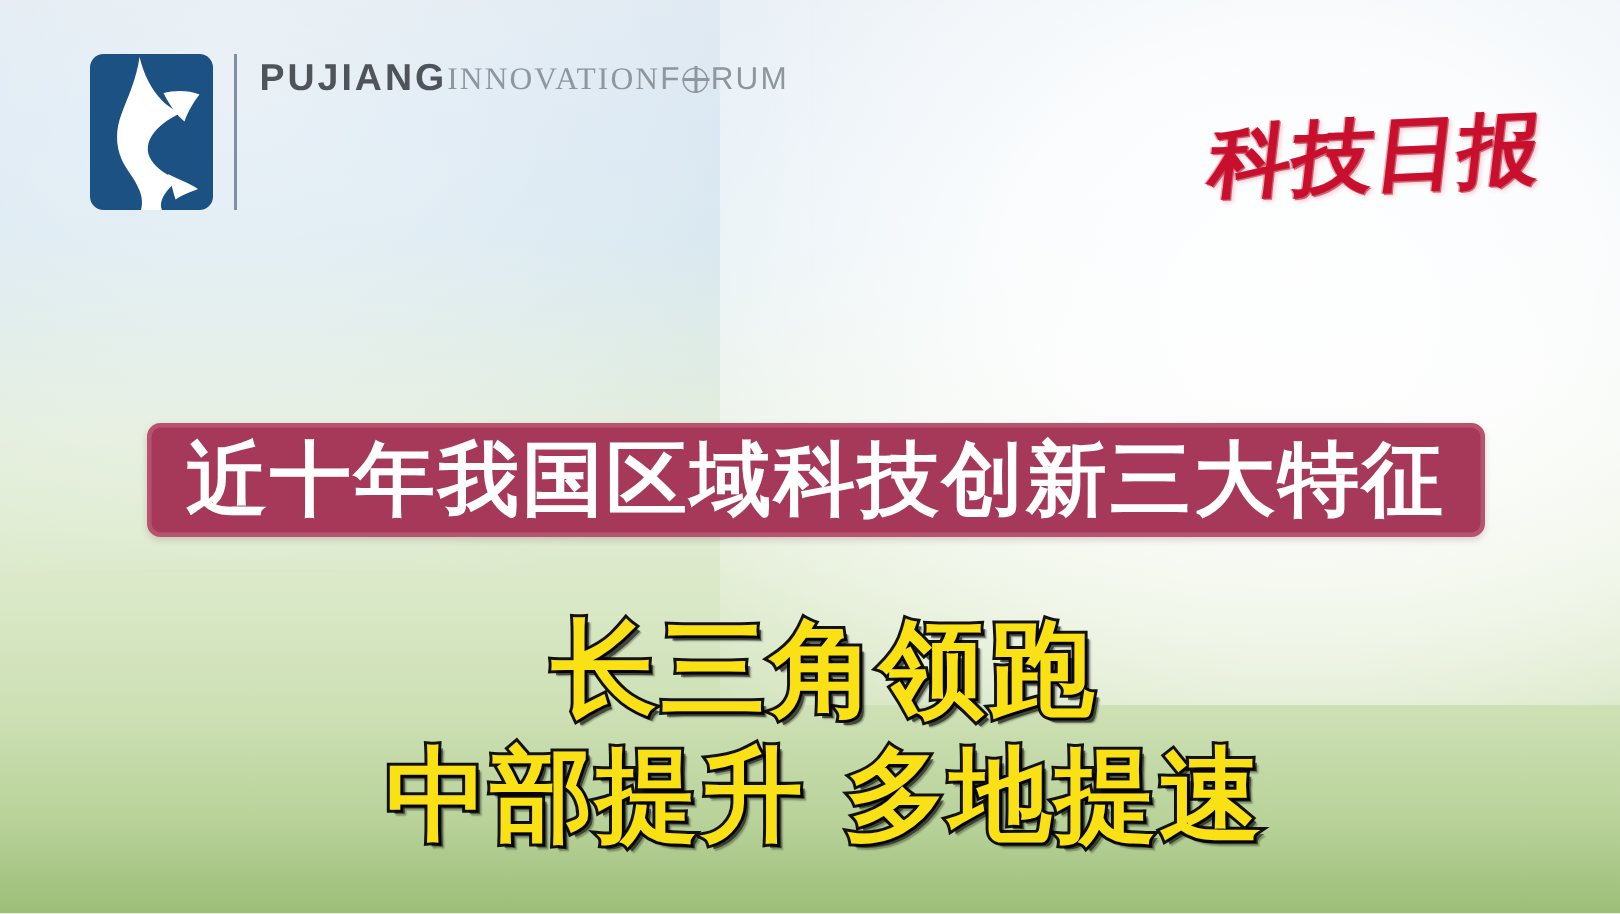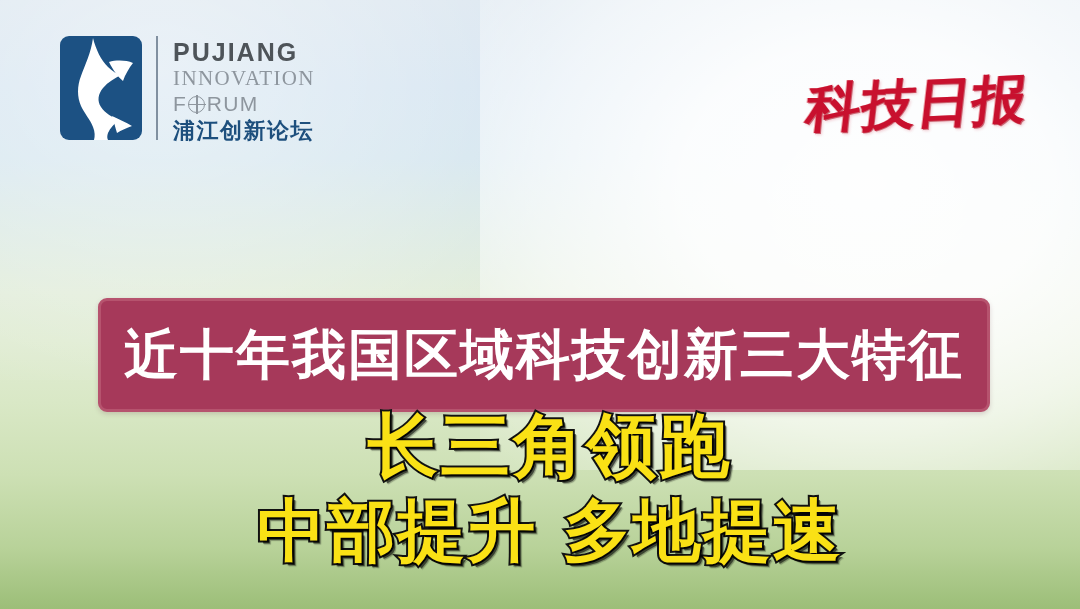--- a/index.html
+++ b/index.html
@@ -85,21 +85,21 @@
     height: 104px;
     background: #6f7f90;
     margin-left: 14px;
     margin-right: 15px;
     flex: none;
     opacity: .85;
   }
 
   #logo-words {
     display: flex;
-    flex-direction: column;
+    flex-direction: row;
     justify-content: flex-start;
     padding-top: 3px;
   }
   .w-pujiang {
     font-size: 25px;
     font-weight: 700;
     letter-spacing: 2.0px;
     color: #4e5459;
     line-height: 26px;
   }
@@ -178,23 +178,23 @@
     text-shadow:
        1px 1px 0 rgba(170,10,30,0.55),
       -1px 0   0 rgba(220,40,55,0.40),
        2px 2px 3px rgba(200,17,46,0.22);
   }
 
   
   #title-banner {
     position: absolute;
     left: 98px;
-    top: 298px;
+    top: 282px;
     width: 892px;
-    height: 114px;
+    height: 76px;
     box-sizing: border-box;
     background: #a6395a;
     border: 3px solid #b6536e;
     border-radius: 9px;
     display: flex;
     align-items: center;
     justify-content: center;
     box-shadow: 0 2px 5px rgba(90,30,50,0.18);
   }
   #title-banner-text {
@@ -283,21 +283,20 @@
     <div id="logo-divider"></div>
 
     <div id="logo-words">
       <div class="w-pujiang">PUJIANG</div>
       <div class="w-innovation">INNOVATION</div>
       <div class="w-forum">
         <span>F</span>
         <span class="globe-o"></span>
         <span>RUM</span>
       </div>
-      <div class="w-cn">浦江创新论坛</div>
     </div>
   </div>
 
   <div id="masthead">
     <div id="masthead-text">科技日报</div>
   </div>
 
   <div id="title-banner">
     <div id="title-banner-text">近十年我国区域科技创新三大特征</div>
   </div>

